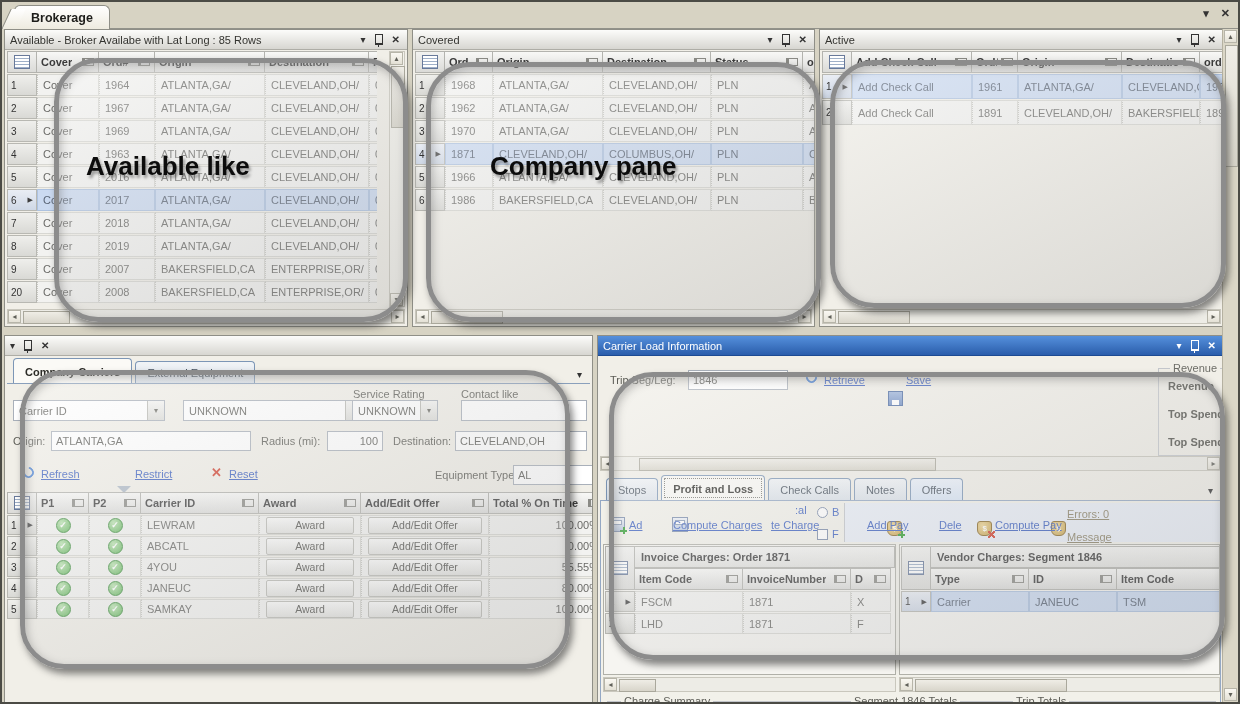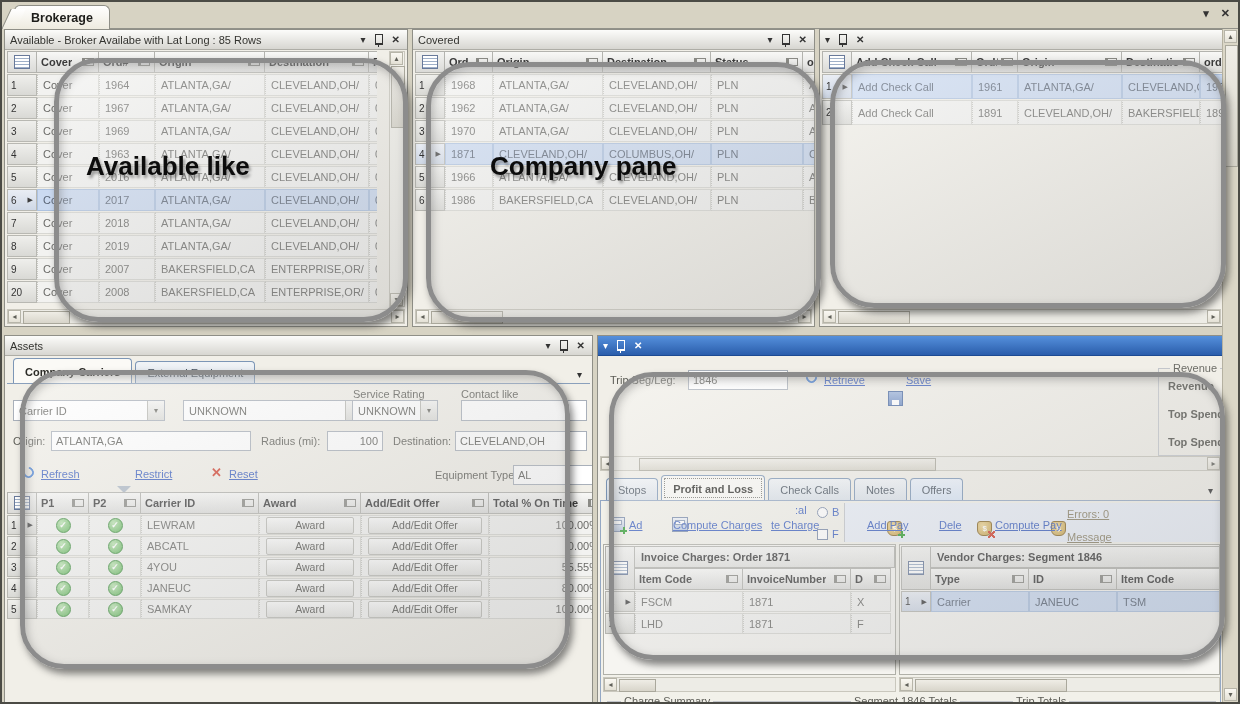--- a/index.html
+++ b/index.html
@@ -389,20 +389,21 @@
       </div>
     <div class="hscroll" style="left:2px;right:2px;bottom:2px;">
       <span class="sb l">◂</span>
       <span class="hthumb" style="left:15px;width:70px;"></span>
       <span class="sb r">▸</span>
     </div>
   </section>
 
   <section class="pane" id="pane-active" style="left:817px;top:27px;width:405px;height:298px;">
     <div class="pane-title">
+      <span class="t">Active</span>
       <span class="ptb">
         <span class="glyph">▾</span>
         <span class="b-pin"></span>
         <span class="glyph xb">✕</span>
       </span>
     </div>
     <div class="gridhost" style="left:2px;top:21px;width:401px;height:256px;--rh:25px;">
         <div class="g-hrow">
           <div class="g-corner">
             <span class="cicon"></span>
@@ -451,21 +452,20 @@
       </div>
     <div class="hscroll" style="left:2px;right:2px;bottom:2px;">
       <span class="sb l">◂</span>
       <span class="hthumb" style="left:15px;width:70px;"></span>
       <span class="sb r">▸</span>
     </div>
   </section>
 
   <section class="pane" id="pane-assets" style="left:2px;top:333px;width:589px;height:369px;">
     <div class="pane-title">
-      <span class="t">Assets</span>
       <span class="ptb">
         <span class="glyph">▾</span>
         <span class="b-pin"></span>
         <span class="glyph xb">✕</span>
       </span>
     </div>
     <div class="tabrow" style="left:8px;top:23px;height:25px;">
       <div class="wtab active">
           <span>Company Carriers</span>
         </div>
@@ -643,20 +643,21 @@
           <div class="g-c t-btn" style="width: 128px; justify-content: center;">
             <div class="cbtn">Add/Edit Offer</div>
           </div>
           <div class="g-c t-text" style="width: 116px; justify-content: flex-end;">100.00%</div>
         </div>
       </div>
   </section>
 
   <section class="pane" id="pane-carrier" style="left:595px;top:333px;width:627px;height:369px;">
     <div class="pane-title blue">
+      <span class="t">Carrier Load Information</span>
       <span class="ptb">
         <span class="glyph">▾</span>
         <span class="b-pin"></span>
         <span class="glyph xb">✕</span>
       </span>
     </div>
 
     <span class="lbl" style="left:12px;top:38px;">Trip Seg/Leg:</span>
     <div class="input" style="left:90px;top:34px;width:100px;height:20px;">
       <span>1846</span>

